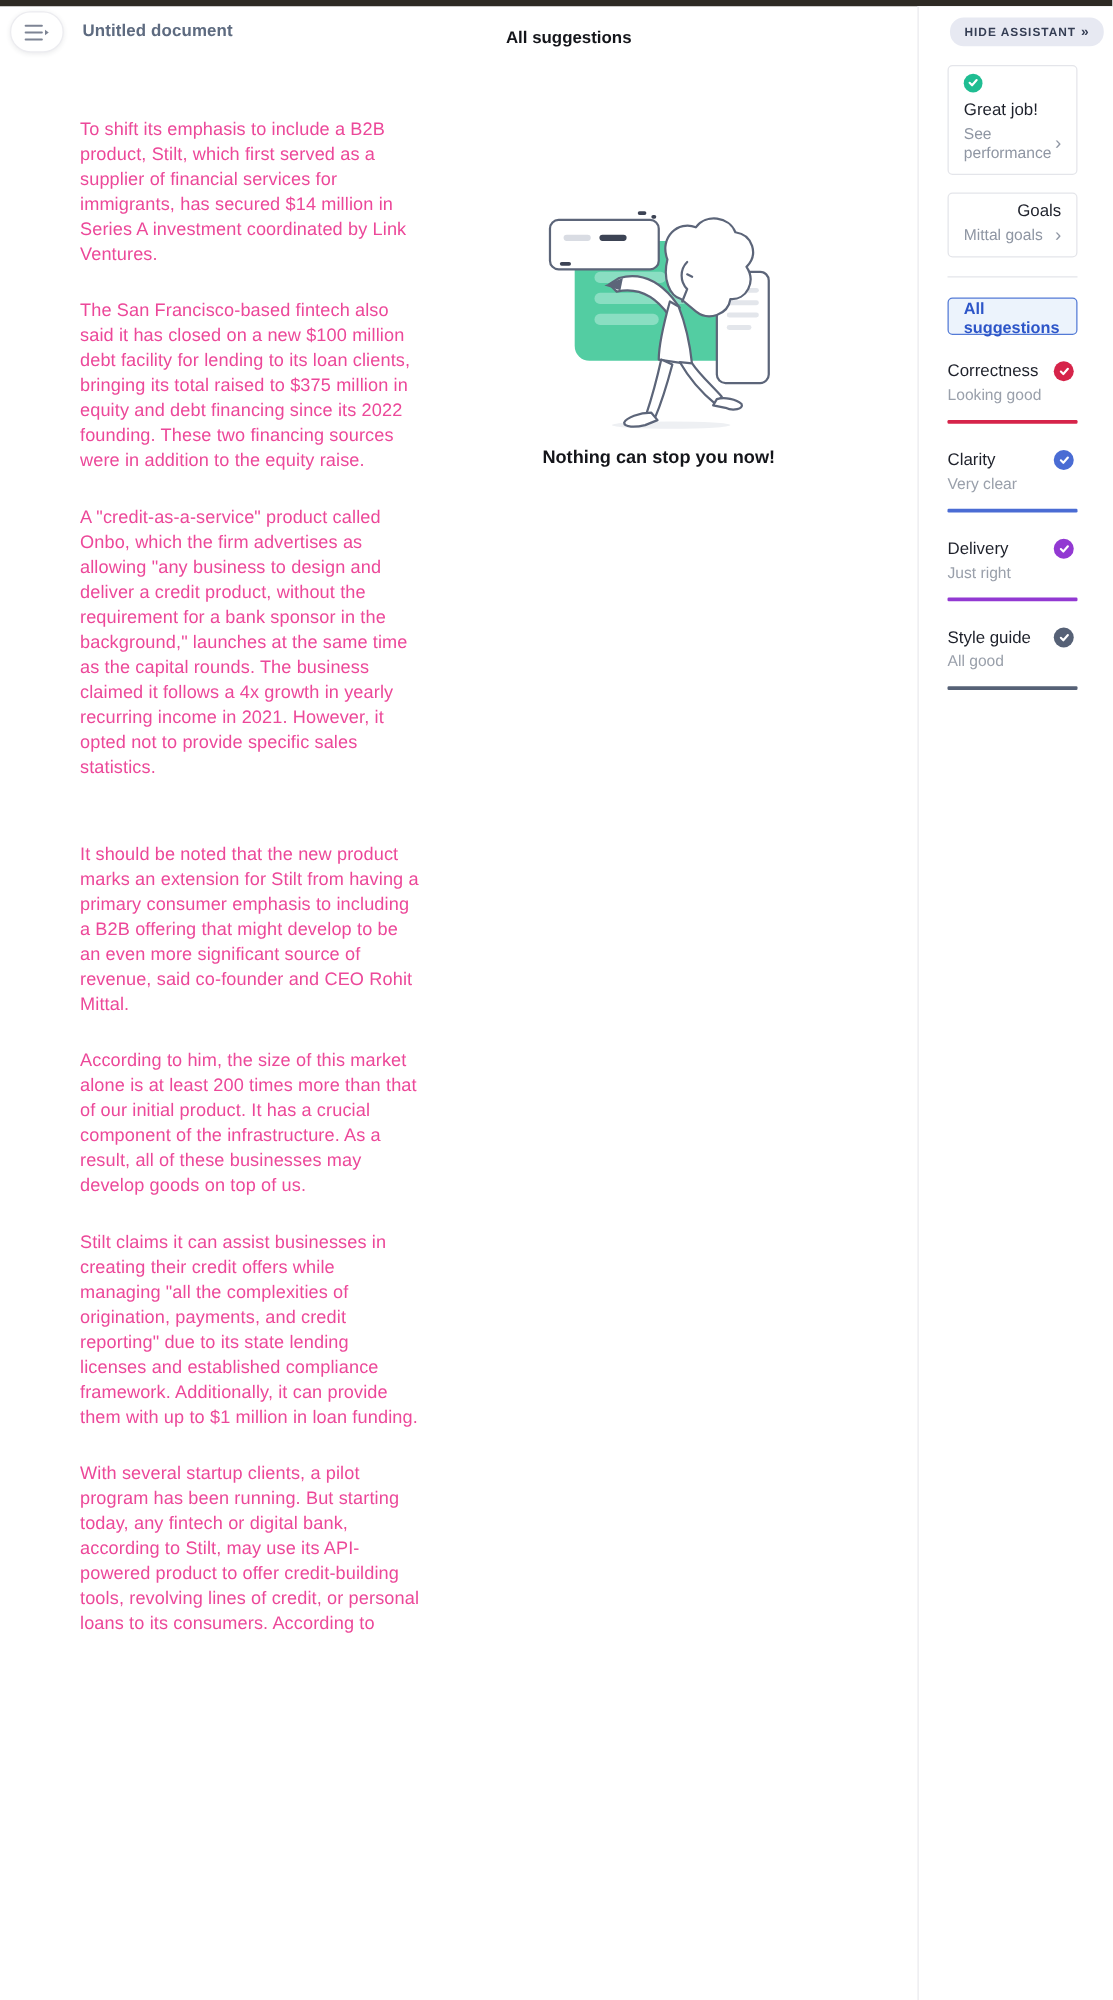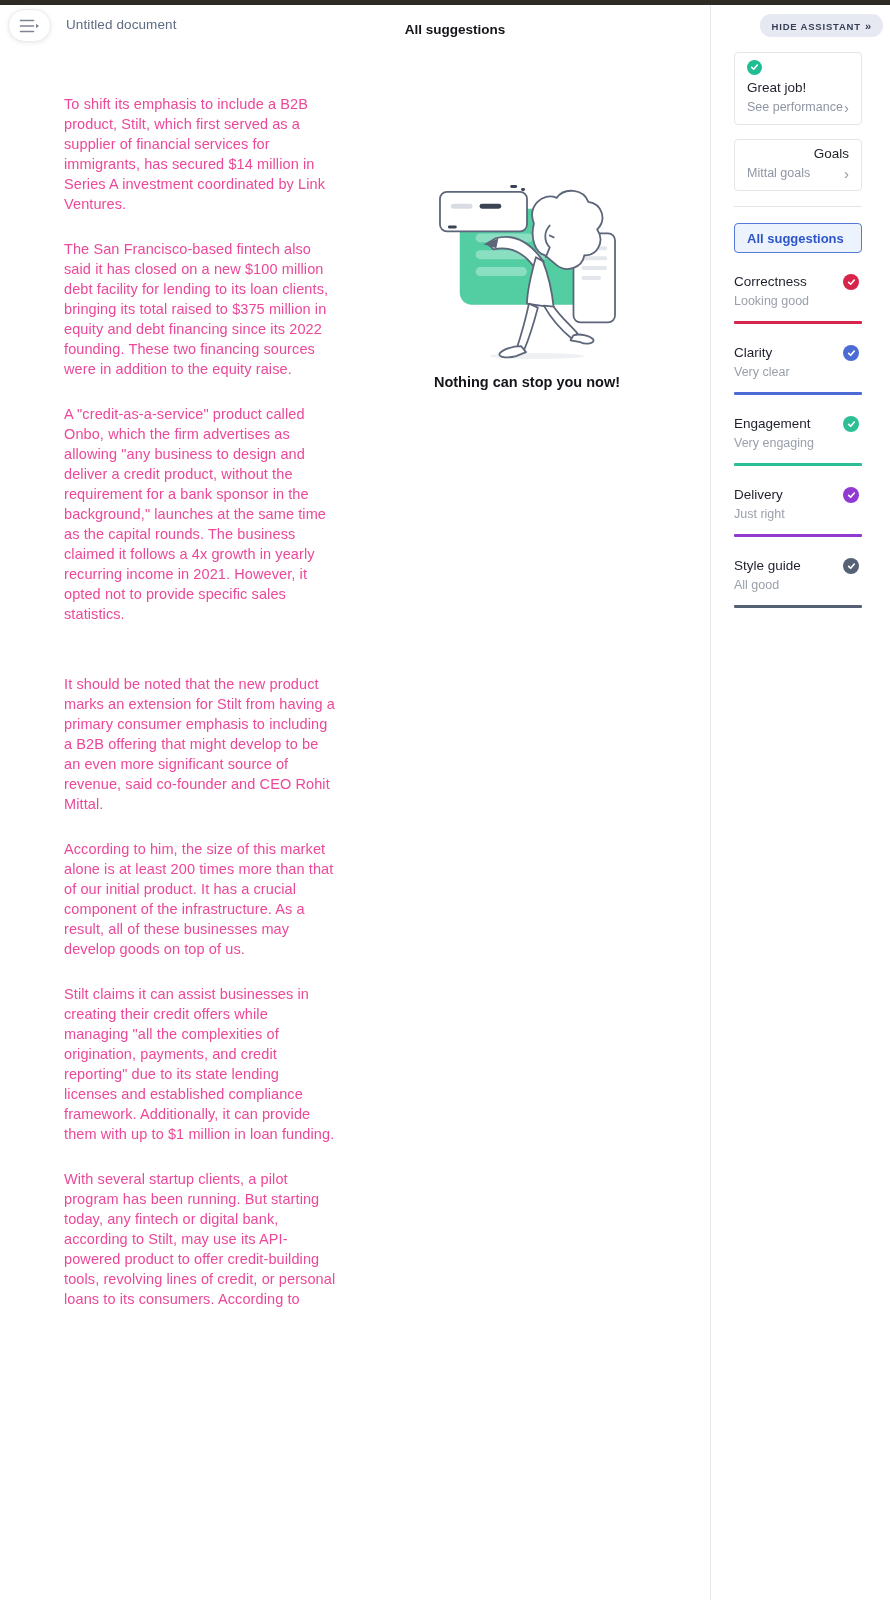--- a/index.html
+++ b/index.html
@@ -25,49 +25,49 @@
     width:43px; height:33px;
     background:#fff;
     border:1px solid #ececf0;
     border-radius:17px;
     box-shadow:0 1px 4px rgba(40,45,60,.10);
     display:flex; align-items:center; justify-content:center;
     cursor:pointer;
   }
   .doc-title {
     position:absolute; top:17px; left:66px;
-    font-size:13.5px; font-weight:400; color:#5e6b80;
+    font-size:13.5px; font-weight:700; color:#5e6b80;
     letter-spacing:.1px;
   }
   .view-label {
     position:absolute; top:22px; left:330px; width:250px;
     text-align:center;
     font-size:13.5px; font-weight:700; color:#14151a;
   }
   
   .doc {
     position:absolute; top:94px; left:64px; width:272px;
     font-size:14.5px; line-height:20px; color:#ec4899;
     letter-spacing:.1px;
     cursor:text;
   }
   .doc p { margin:0 0 25px; }
   .doc p.extra-gap { margin-top:50px; }
   
   .sugg-panel {
-    position:absolute; top:184px; left:360px; width:334px;
+    position:absolute; top:168px; left:360px; width:334px;
     display:flex; flex-direction:column; align-items:center;
   }
   .sugg-caption {
     margin-top:10px;
     font-size:14.5px; font-weight:700; color:#14151a;
   }
   
   .sidebar {
-    position:absolute; top:5px; right:0; width:180px; height:1595px;
+    position:absolute; top:5px; right:0; width:156px; height:1595px;
     background:#ffffff;
     border-left:1px solid #eaeaee;
     padding:9px 28px 0 23px;
     display:flex; flex-direction:column;
   }
   .hide-pill {
     align-self:flex-end; margin-right:-21px;
     background:#e7e9f2; color:#353e54;
     font-size:9.5px; font-weight:700; letter-spacing:.8px;
     border:none; border-radius:11px;
@@ -246,32 +246,20 @@
         <span class="cat-badge" style="background-color: rgb(74, 108, 212);">
           <svg width="9" height="8" viewBox="0 0 16 14">
               <path d="M3 7.5 L6.5 11 L13 3.5" stroke="#fff" stroke-width="3" fill="none" stroke-linecap="round" stroke-linejoin="round"></path>
             </svg>
         </span>
       </div>
       <div class="cat-status">Very clear</div>
       <div class="cat-underline" style="background-color: rgb(74, 108, 212);"></div>
     </div>
 
-    <div class="cat">
-      <div class="cat-head">
-        <span class="cat-name">Engagement</span>
-        <span class="cat-badge" style="background-color: rgb(44, 191, 150);">
-          <svg width="9" height="8" viewBox="0 0 16 14">
-              <path d="M3 7.5 L6.5 11 L13 3.5" stroke="#fff" stroke-width="3" fill="none" stroke-linecap="round" stroke-linejoin="round"></path>
-            </svg>
-        </span>
-      </div>
-      <div class="cat-status">Very engaging</div>
-      <div class="cat-underline" style="background-color: rgb(44, 191, 150);"></div>
-    </div>
 
     <div class="cat">
       <div class="cat-head">
         <span class="cat-name">Delivery</span>
         <span class="cat-badge" style="background-color: rgb(146, 57, 210);">
           <svg width="9" height="8" viewBox="0 0 16 14">
               <path d="M3 7.5 L6.5 11 L13 3.5" stroke="#fff" stroke-width="3" fill="none" stroke-linecap="round" stroke-linejoin="round"></path>
             </svg>
         </span>
       </div>

